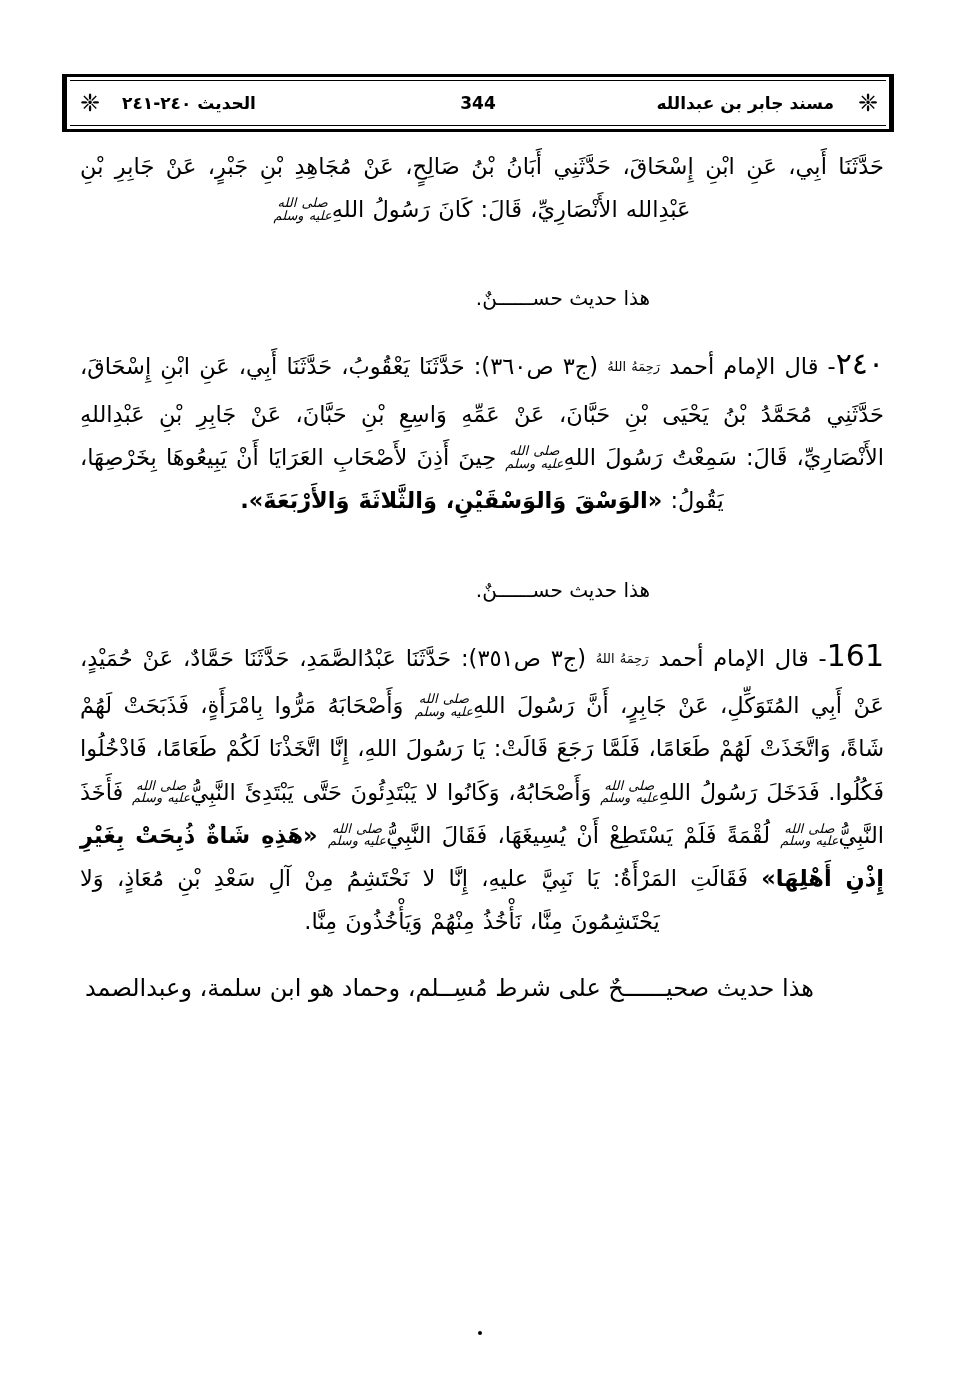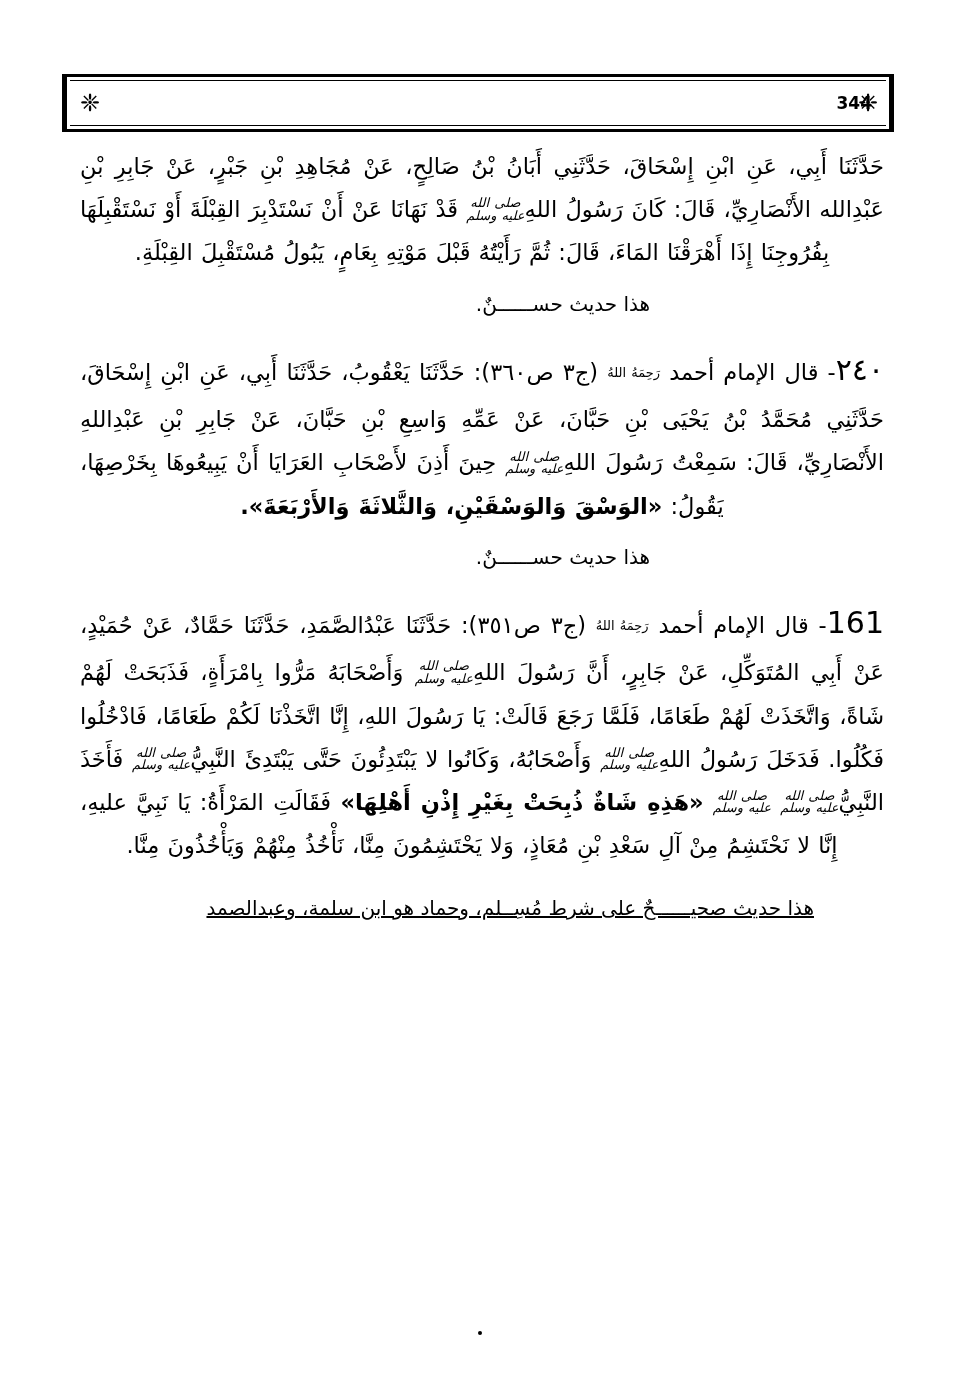--- a/index.html
+++ b/index.html
@@ -106,20 +106,21 @@
 
   .centered-note {
     font-size: 20px;
     line-height: 1.9;
     text-align: center;
     margin: 10px 0 18px 0;
   }
   .centered-note .note-inner {
     display: inline-block;
     padding-left: 170px;
+    margin-top: 38px;
   }
 
   .num-head {
     font-size: 30px;
     font-weight: normal;
     display: inline;
   }
 
   .bold {
     font-weight: bold;
@@ -138,27 +139,26 @@
   .sallam span { display: block; }
 
   .jalala {
     font-size: 13px;
     display: inline-block;
     vertical-align: middle;
     font-family: "DejaVu Sans", sans-serif;
   }
 
   .tail {
-    font-size: 20px;
+    font-size: 24px;
     line-height: 1.95;
     text-align: justify;
     text-align-last: right;
     margin-top: 22px;
     padding-right: 30px;
-    text-decoration: underline;
   }
   .tail .indent-first { padding-right: 40px; }
 
   .squiggle {
     letter-spacing: -1px;
   }
 
   .dot-mark {
     position: absolute;
     left: 50%;
@@ -170,30 +170,31 @@
   }
 </style>
 </head>
 <body>
 
 <div class="page">
 
   <div class="header-band">
     <div class="header-inner">
       <span class="hdr-orn right">❈</span>
+      <span class="hdr-cell hdr-right">مسند جابر بن عبدالله</span>
       <span class="hdr-cell hdr-center">344</span>
+      <span class="hdr-cell hdr-left">الحديث ٢٤٠-٢٤١</span>
       <span class="hdr-orn left">❈</span>
     </div>
   </div>
 
   <div class="content">
 
     <p class="line-block para">
       <span>حَدَّثَنَا أَبِي، عَنِ ابْنِ إِسْحَاقَ، حَدَّثَنِي أَبَانُ بْنُ صَالِحٍ، عَنْ مُجَاهِدِ بْنِ جَبْرٍ، عَنْ جَابِرِ بْنِ عَبْدِالله الأَنْصَارِيِّ، قَالَ: كَانَ رَسُولُ اللهِ</span><span class="sallam"><span>صلى الله</span><span>عليه وسلم</span></span>
-      <span>قَدْ نَهَانَا عَنْ أَنْ نَسْتَدْبِرَ القِبْلَةَ أَوْ نَسْتَقْبِلَهَا بِفُرُوجِنَا إِذَا أَهْرَقْنَا المَاءَ، قَالَ: ثُمَّ رَأَيْتُهُ قَبْلَ مَوْتِهِ بِعَامٍ، يَبُولُ مُسْتَقْبِلَ القِبْلَةِ.</span>
     </p>
 
     <div class="centered-note">
       <span class="note-inner">هذا حديث حســــــنٌ.</span>
     </div>
 
     <p class="line-block para">
       <span class="num-head">٢٤٠</span><span>- قال الإمام أحمد</span>
       <span class="jalala">رَحِمَهُ اللهُ</span>
       <span>(ج٣ ص٣٦٠): حَدَّثَنَا يَعْقُوبُ، حَدَّثَنَا أَبِي، عَنِ ابْنِ إِسْحَاقَ، حَدَّثَنِي مُحَمَّدُ بْنُ يَحْيَى بْنِ حَبَّانَ، عَنْ عَمِّهِ وَاسِعِ بْنِ حَبَّانَ، عَنْ جَابِرِ بْنِ عَبْدِاللهِ الأَنْصَارِيِّ، قَالَ: سَمِعْتُ رَسُولَ اللهِ</span><span class="sallam"><span>صلى الله</span><span>عليه وسلم</span></span>
@@ -205,21 +206,21 @@
       <span class="note-inner">هذا حديث حســــــنٌ.</span>
     </div>
 
     <p class="line-block para tight">
       <span class="num-head">161</span><span>- قال الإمام أحمد</span>
       <span class="jalala">رَحِمَهُ اللهُ</span>
       <span>(ج٣ ص٣٥١): حَدَّثَنَا عَبْدُالصَّمَدِ، حَدَّثَنَا حَمَّادٌ، عَنْ حُمَيْدٍ، عَنْ أَبِي المُتَوَكِّلِ، عَنْ جَابِرٍ، أَنَّ رَسُولَ اللهِ</span><span class="sallam"><span>صلى الله</span><span>عليه وسلم</span></span>
       <span>وَأَصْحَابَهُ مَرُّوا بِامْرَأَةٍ، فَذَبَحَتْ لَهُمْ شَاةً، وَاتَّخَذَتْ لَهُمْ طَعَامًا، فَلَمَّا رَجَعَ قَالَتْ: يَا رَسُولَ اللهِ، إِنَّا اتَّخَذْنَا لَكُمْ طَعَامًا، فَادْخُلُوا فَكُلُوا. فَدَخَلَ رَسُولُ اللهِ</span><span class="sallam"><span>صلى الله</span><span>عليه وسلم</span></span>
       <span>وَأَصْحَابُهُ، وَكَانُوا لا يَبْتَدِئُونَ حَتَّى يَبْتَدِئَ النَّبِيُّ</span><span class="sallam"><span>صلى الله</span><span>عليه وسلم</span></span>
       <span>فَأَخَذَ النَّبِيُّ</span><span class="sallam"><span>صلى الله</span><span>عليه وسلم</span></span>
-      <span class="sallam"><span>صلى الله</span><span>عليه وسلم</span></span>
+      <span>لُقْمَةً فَلَمْ يَسْتَطِعْ أَنْ يُسِيغَهَا، فَقَالَ النَّبِيُّ</span><span class="sallam"><span>صلى الله</span><span>عليه وسلم</span></span>
       <span class="bold">«هَذِهِ شَاةٌ ذُبِحَتْ بِغَيْرِ إِذْنِ أَهْلِهَا»</span>
       <span>فَقَالَتِ المَرْأَةُ: يَا نَبِيَّ عليهِ، إِنَّا لا نَحْتَشِمُ مِنْ آلِ سَعْدِ بْنِ مُعَاذٍ، وَلا يَحْتَشِمُونَ مِنَّا، نَأْخُذُ مِنْهُمْ وَيَأْخُذُونَ مِنَّا.</span>
     </p>
 
     <div class="tail">
       <div class="indent-first squiggle">هذا حديث صحيــــــحٌ على شرط مُسِــلم، وحماد هو ابن سلمة، وعبدالصمد</div>
     </div>
 
   </div>
 

